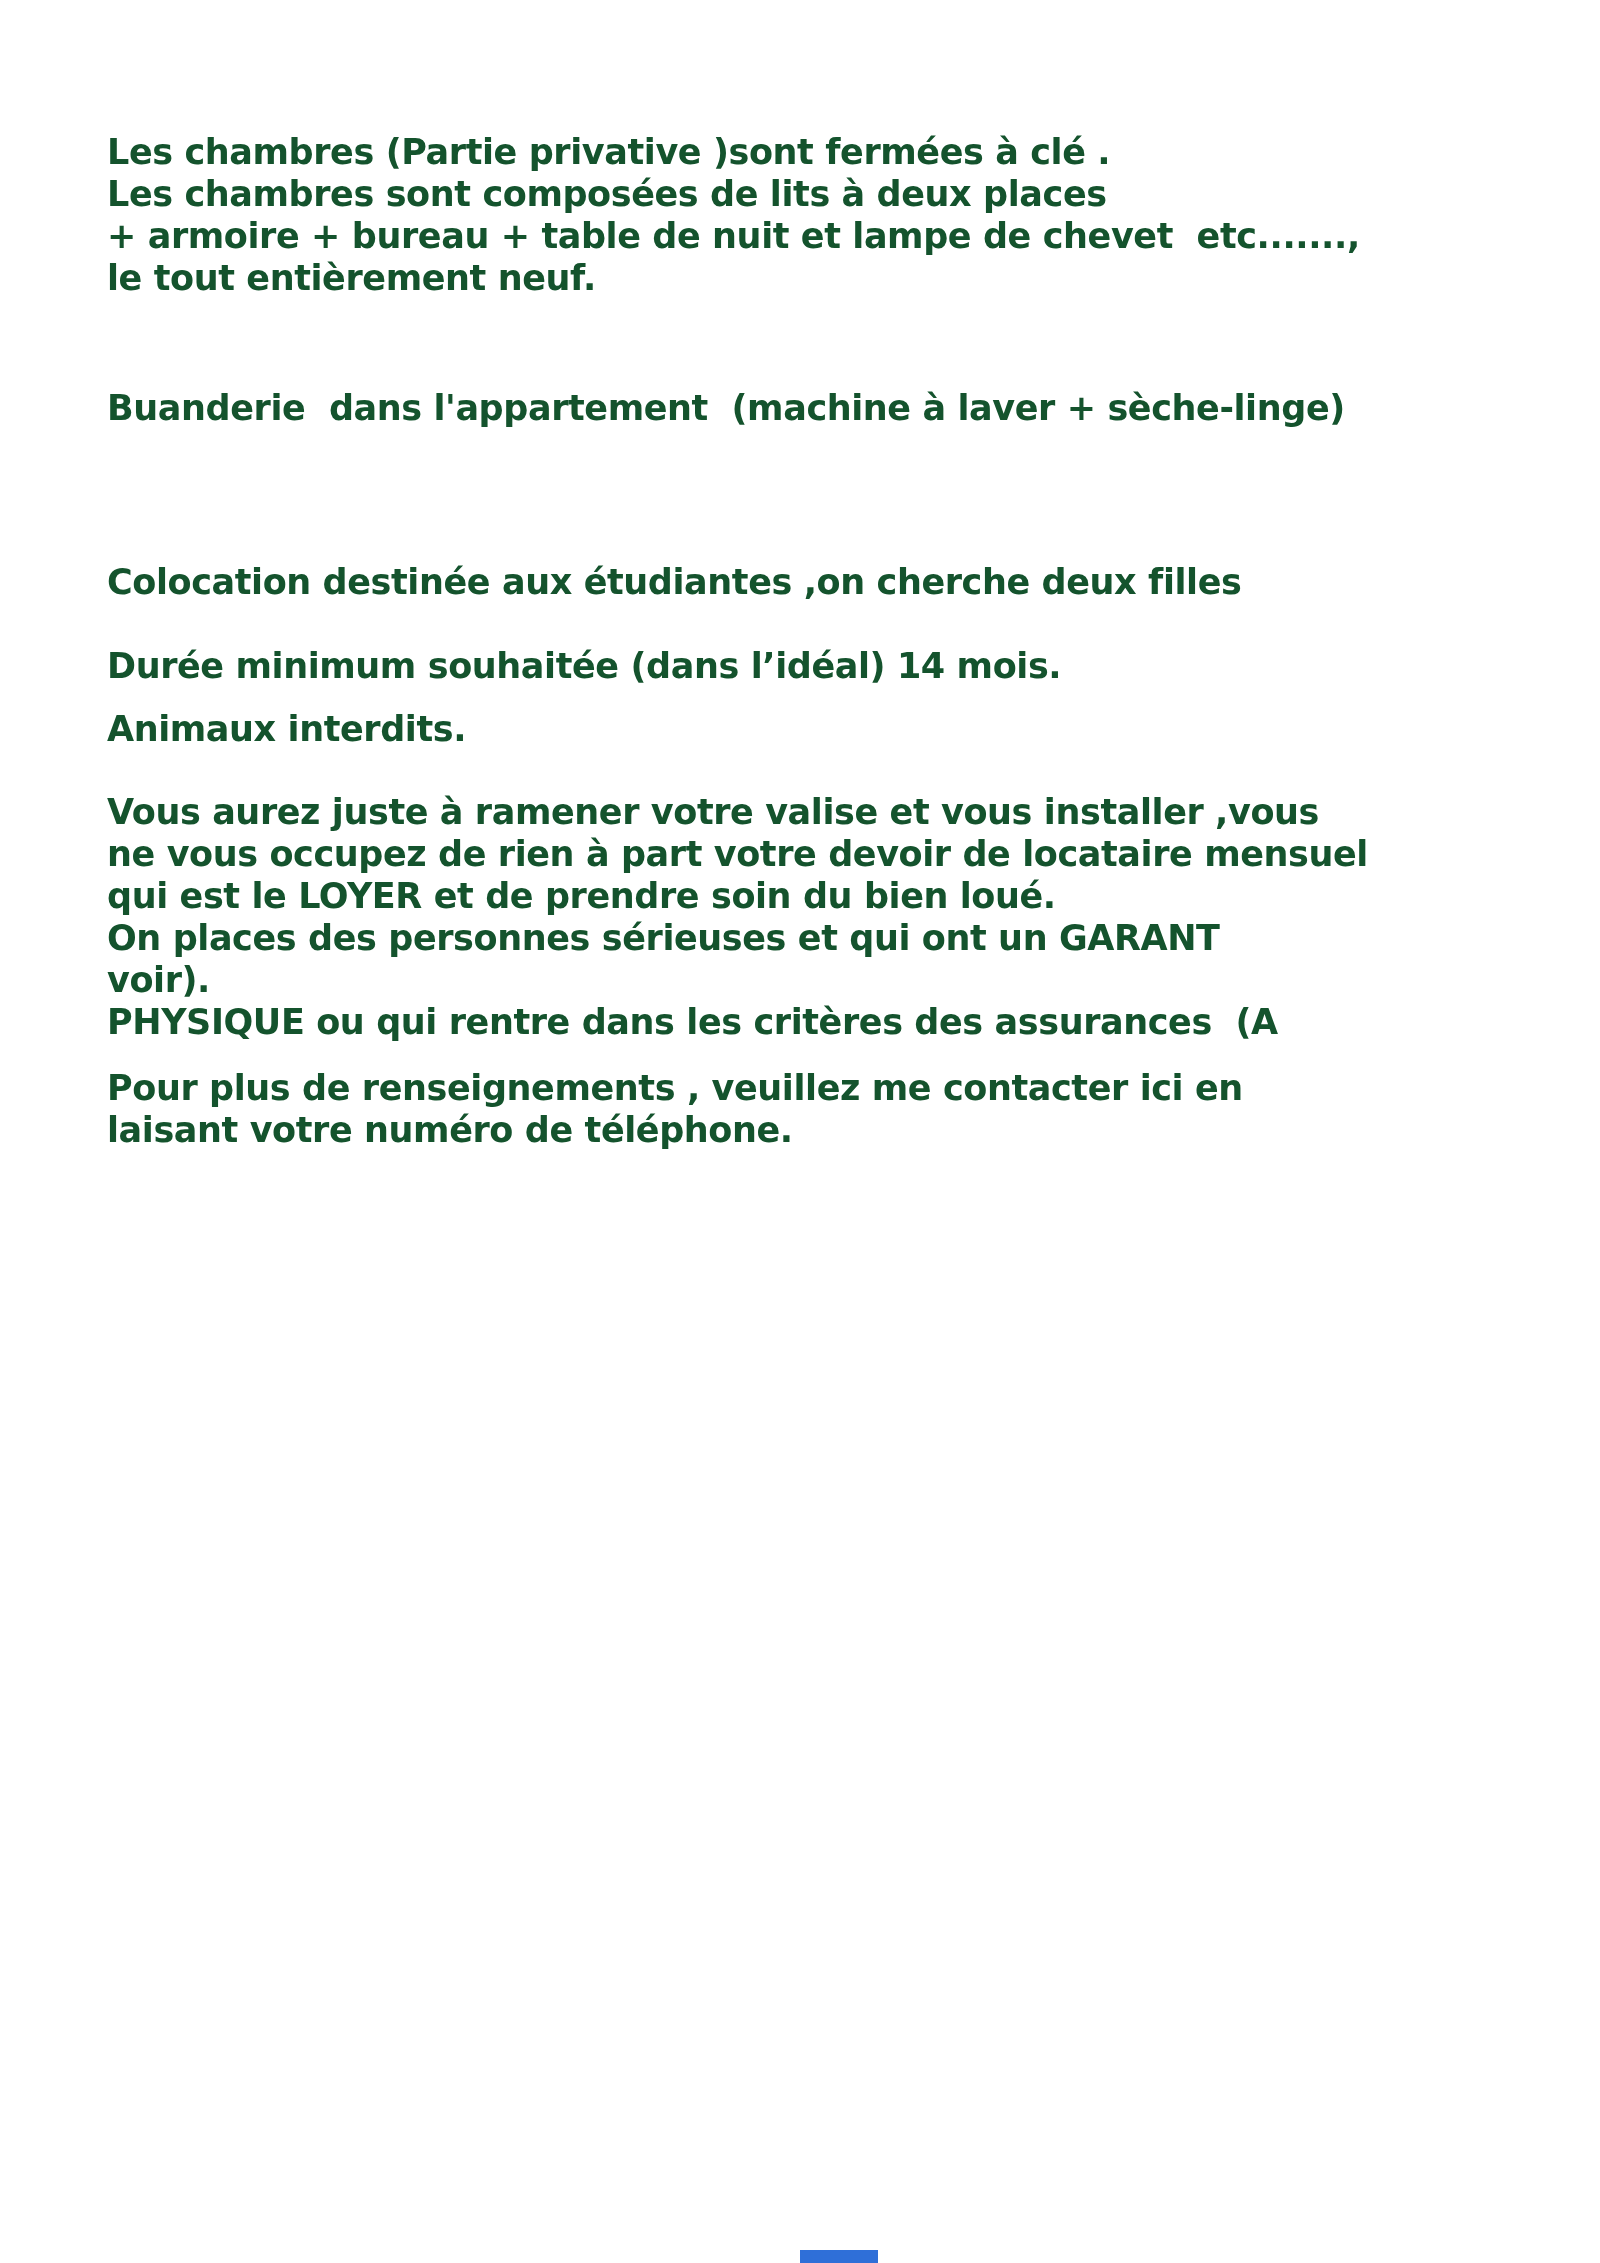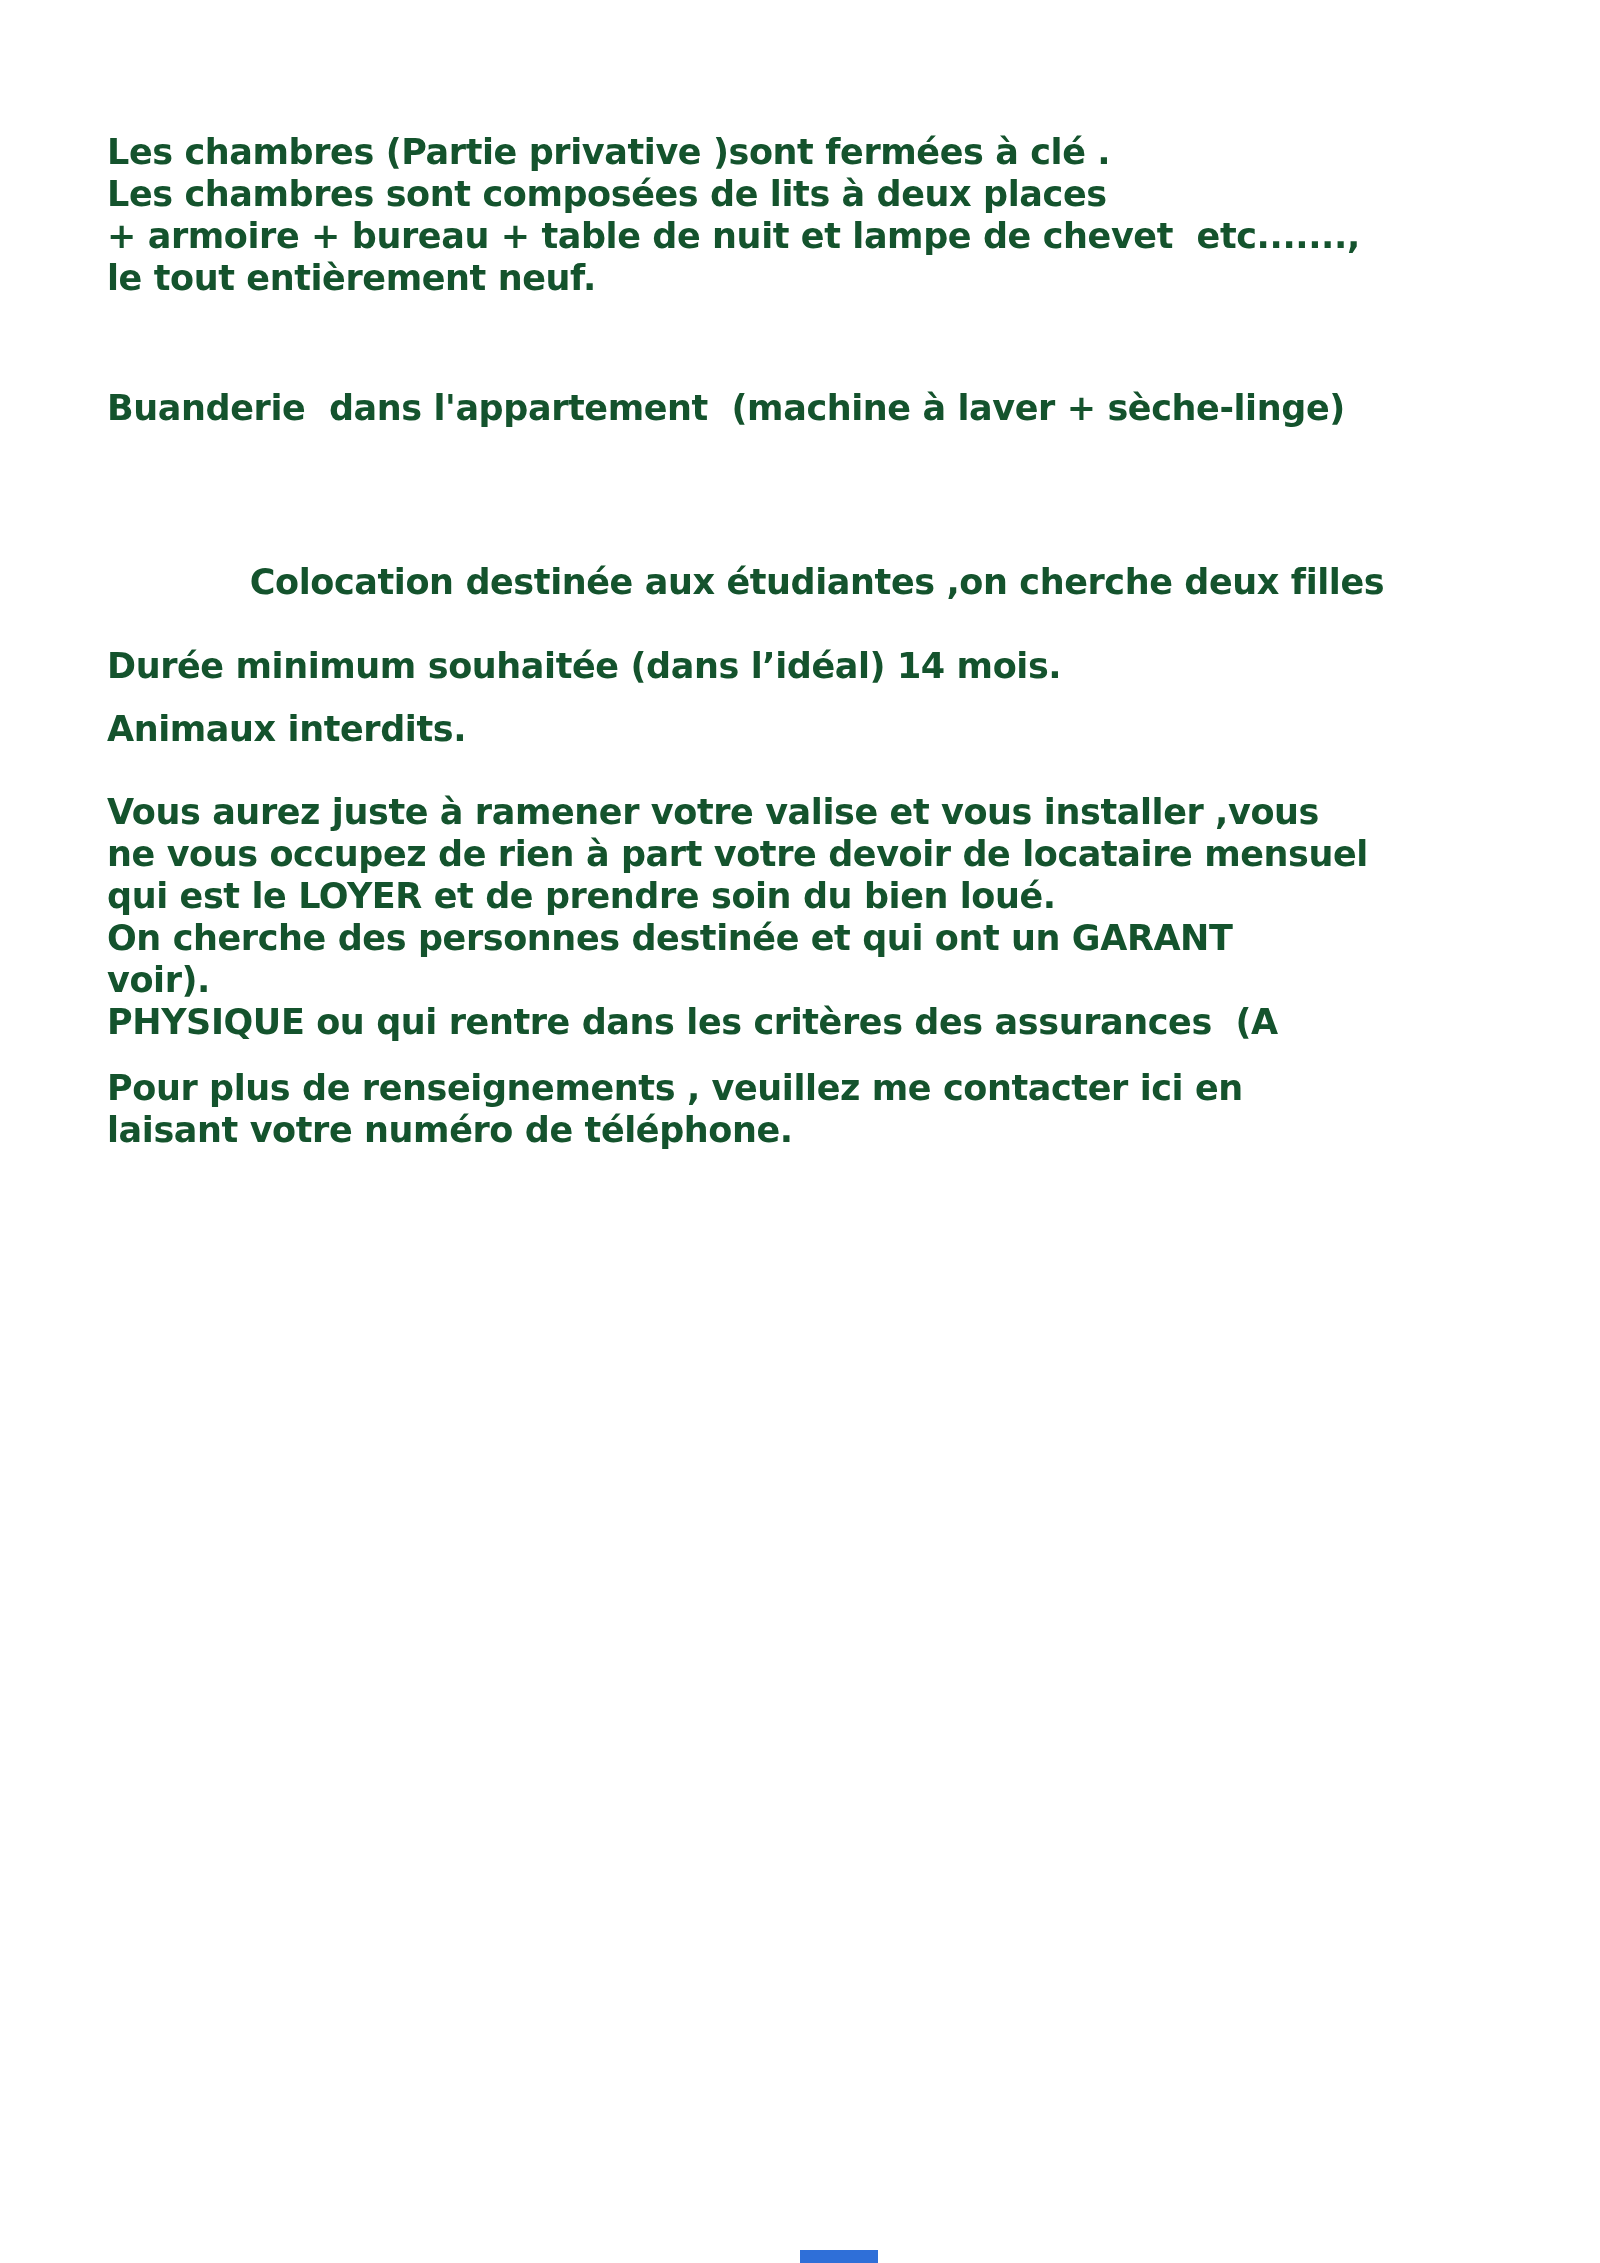--- a/index.html
+++ b/index.html
@@ -27,21 +27,21 @@
   }
   .paragraph {
     margin: 0;
     padding: 0;
   }
   .text-line {
     display: block;
     white-space: pre-wrap; 
   }
   .gap-after-p1 { margin-top: 88px; }
-  .gap-after-p2 { margin-top: 132px; text-align: center; }
+  .gap-after-p2 { margin-top: 132px; }
   .gap-after-p3 { margin-top: 42px; }
   .gap-after-p4 { margin-top: 21px; }
   .gap-after-p5 { margin-top: 41px; }
   .gap-after-p6 { margin-top: 24px; }
   .partial-blue-element {
     position: absolute;
     left: 800px;
     bottom: 0;
     width: 78px;
     height: 13px;
@@ -73,21 +73,21 @@
   </div>
 
   <div class="paragraph gap-after-p4">
     <span class="text-line" data-bind="document.paragraphs.4.lines.0">Animaux interdits.</span>
   </div>
 
   <div class="paragraph gap-after-p5">
     <span class="text-line" data-bind="document.paragraphs.5.lines.0">Vous aurez juste à ramener votre valise et vous installer ,vous</span>
     <span class="text-line" data-bind="document.paragraphs.5.lines.1">ne vous occupez de rien à part votre devoir de locataire mensuel</span>
     <span class="text-line" data-bind="document.paragraphs.5.lines.2">qui est le LOYER et de prendre soin du bien loué.</span>
-    <span class="text-line" data-bind="document.paragraphs.5.lines.3">On cherche des personnes destinée et qui ont un GARANT</span>
+    <span class="text-line" data-bind="document.paragraphs.5.lines.3">On places des personnes sérieuses et qui ont un GARANT</span>
     <span class="text-line" data-bind="document.paragraphs.5.lines.5">voir).</span>
     <span class="text-line" data-bind="document.paragraphs.5.lines.4">PHYSIQUE ou qui rentre dans les critères des assurances  (A</span>
   </div>
 
   <div class="paragraph gap-after-p6">
     <span class="text-line" data-bind="document.paragraphs.6.lines.0">Pour plus de renseignements , veuillez me contacter ici en</span>
     <span class="text-line" data-bind="document.paragraphs.6.lines.1">laisant votre numéro de téléphone.</span>
   </div>
 
 </div>

